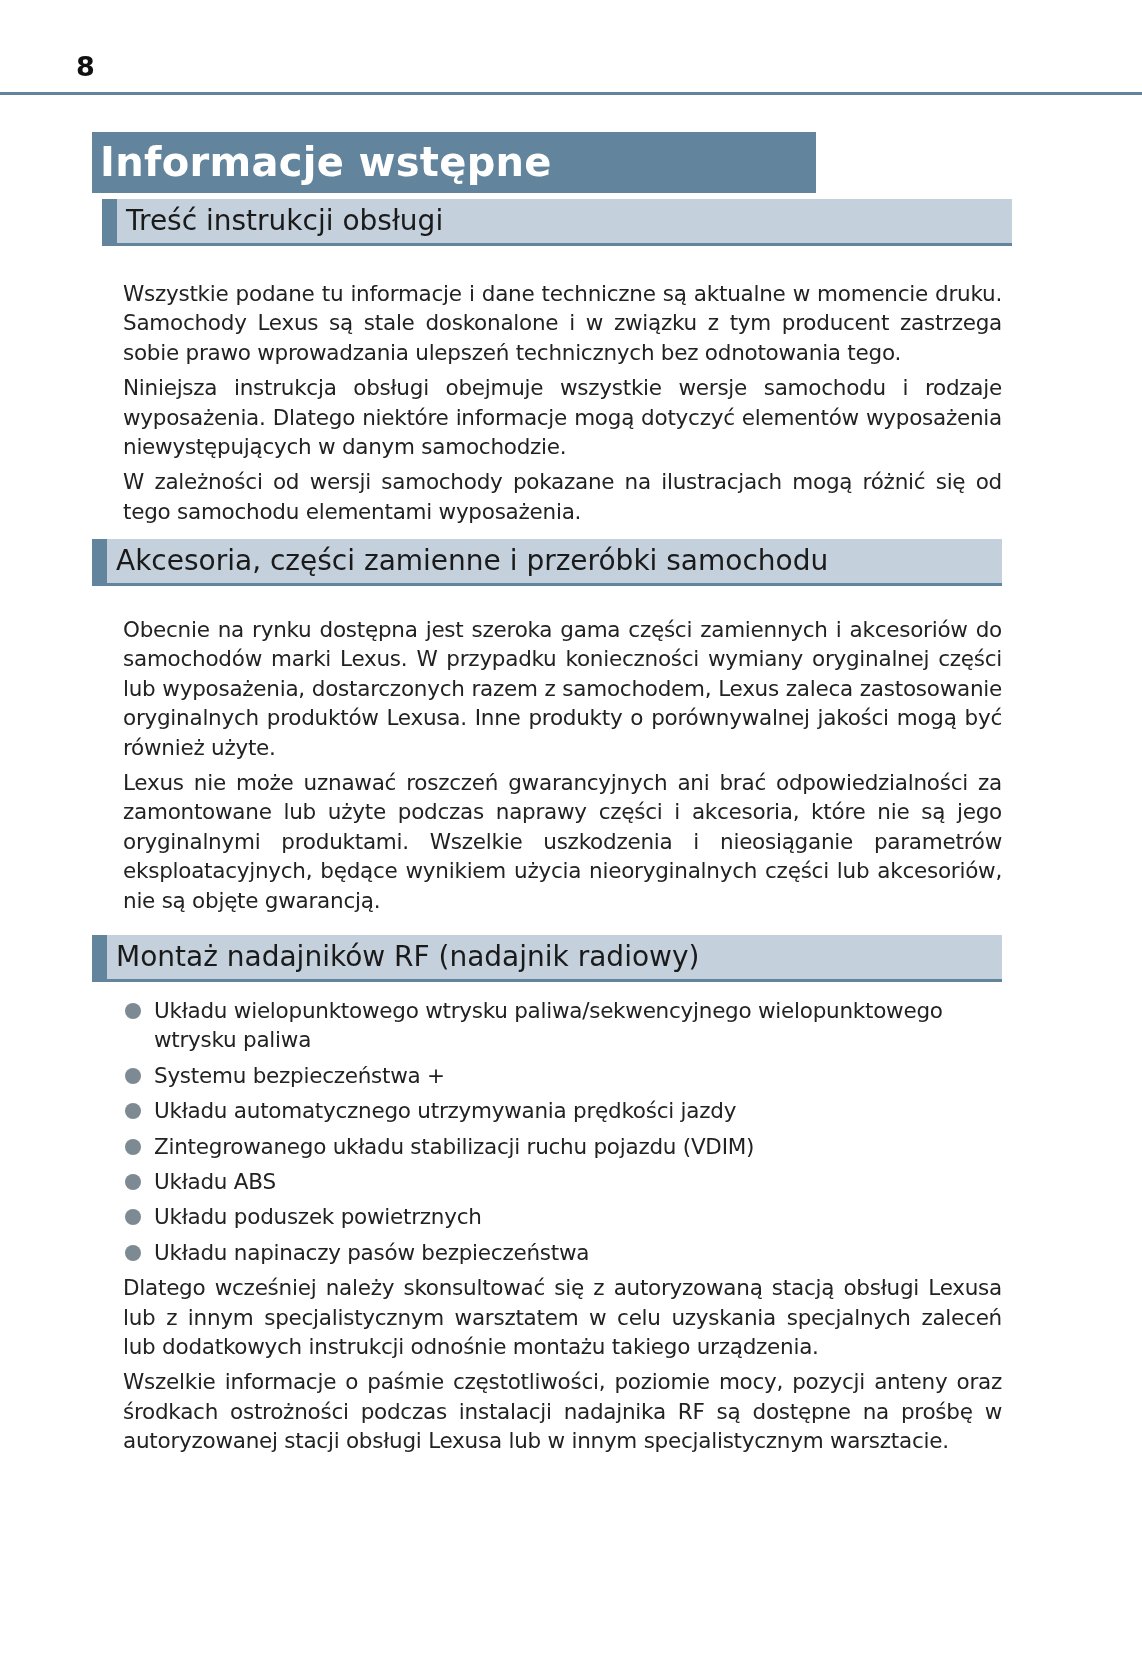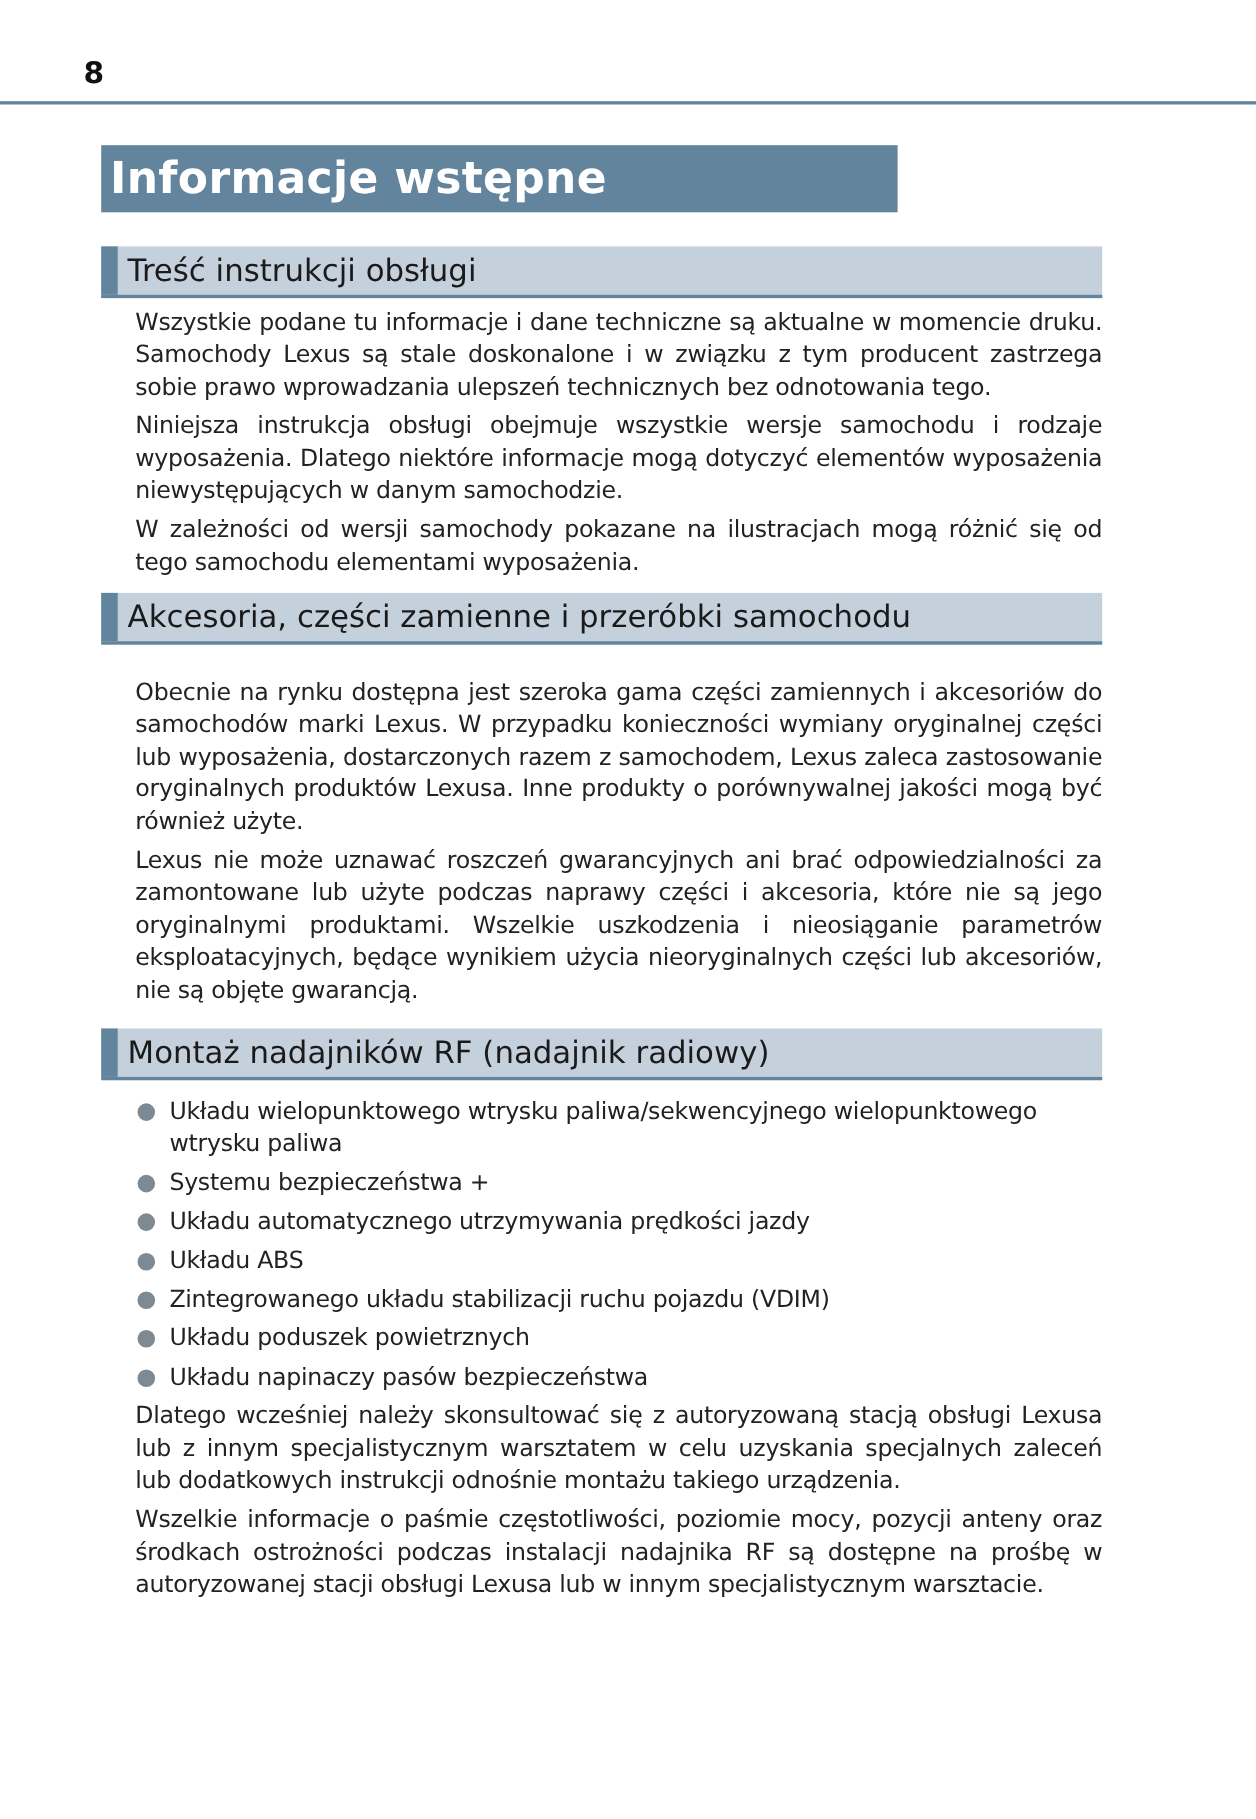--- a/index.html
+++ b/index.html
@@ -61,21 +61,21 @@
 </head>
 <body>
 
 <div class="page-number">8</div>
 <div class="top-rule"></div>
 
 <div class="chapter-title">
   <span>Informacje wstępne</span>
 </div>
 
-<div class="section-header" style="top:224px;">
+<div class="section-header" style="top:199px;margin-left:10px;">
   <div class="accent"></div>
   <div class="label">Treść instrukcji obsługi</div>
 </div>
 <div class="body-block" style="top:279px;">
   <p>Wszystkie podane tu informacje i dane techniczne są aktualne w momencie druku. Samochody Lexus są stale doskonalone i w związku z tym producent zastrzega sobie prawo wprowadzania ulepszeń technicznych bez odnotowania tego.</p>
   <p>Niniejsza instrukcja obsługi obejmuje wszystkie wersje samochodu i rodzaje wyposażenia. Dlatego niektóre informacje mogą dotyczyć elementów wyposa­żenia niewystępujących w danym samochodzie.</p>
   <p>W zależności od wersji samochody pokazane na ilustracjach mogą różnić się od tego samochodu elementami wyposażenia.</p>
 </div>
 
 <div class="section-header" style="top:539px;text-align:center;">
@@ -89,20 +89,20 @@
 
 <div class="section-header" style="top:935px;">
   <div class="accent"></div>
   <div class="label">Montaż nadajników RF (nadajnik radiowy)</div>
 </div>
 <div class="body-block" style="top:996px;">
   <ul class="bullets">
     <li><span class="dot"></span><span>Układu wielopunktowego wtrysku paliwa/sekwencyjnego wielopunktowego wtrysku paliwa</span></li>
     <li><span class="dot"></span><span>Systemu bezpieczeństwa +</span></li>
     <li><span class="dot"></span><span>Układu automatycznego utrzymywania prędkości jazdy</span></li>
+    <li><span class="dot"></span><span>Zintegrowanego układu stabilizacji ruchu pojazdu (VDIM)</span></li>
     <li><span class="dot"></span><span>Układu ABS</span></li>
-    <li><span class="dot"></span><span>Zintegrowanego układu stabilizacji ruchu pojazdu (VDIM)</span></li>
     <li><span class="dot"></span><span>Układu poduszek powietrznych</span></li>
     <li><span class="dot"></span><span>Układu napinaczy pasów bezpieczeństwa</span></li>
   </ul>
   <p>Dlatego wcześniej należy skonsultować się z autoryzowaną stacją obsługi Lexusa lub z innym specjalistycznym warsztatem w celu uzyskania specjalnych zaleceń lub dodatkowych instrukcji odnośnie montażu takiego urządzenia.</p>
   <p>Wszelkie informacje o paśmie częstotliwości, poziomie mocy, pozycji anteny oraz środkach ostrożności podczas instalacji nadajnika RF są dostępne na prośbę w autoryzowanej stacji obsługi Lexusa lub w innym specjalistycznym warsztacie.</p>
 </div>
 
 </body></html>

